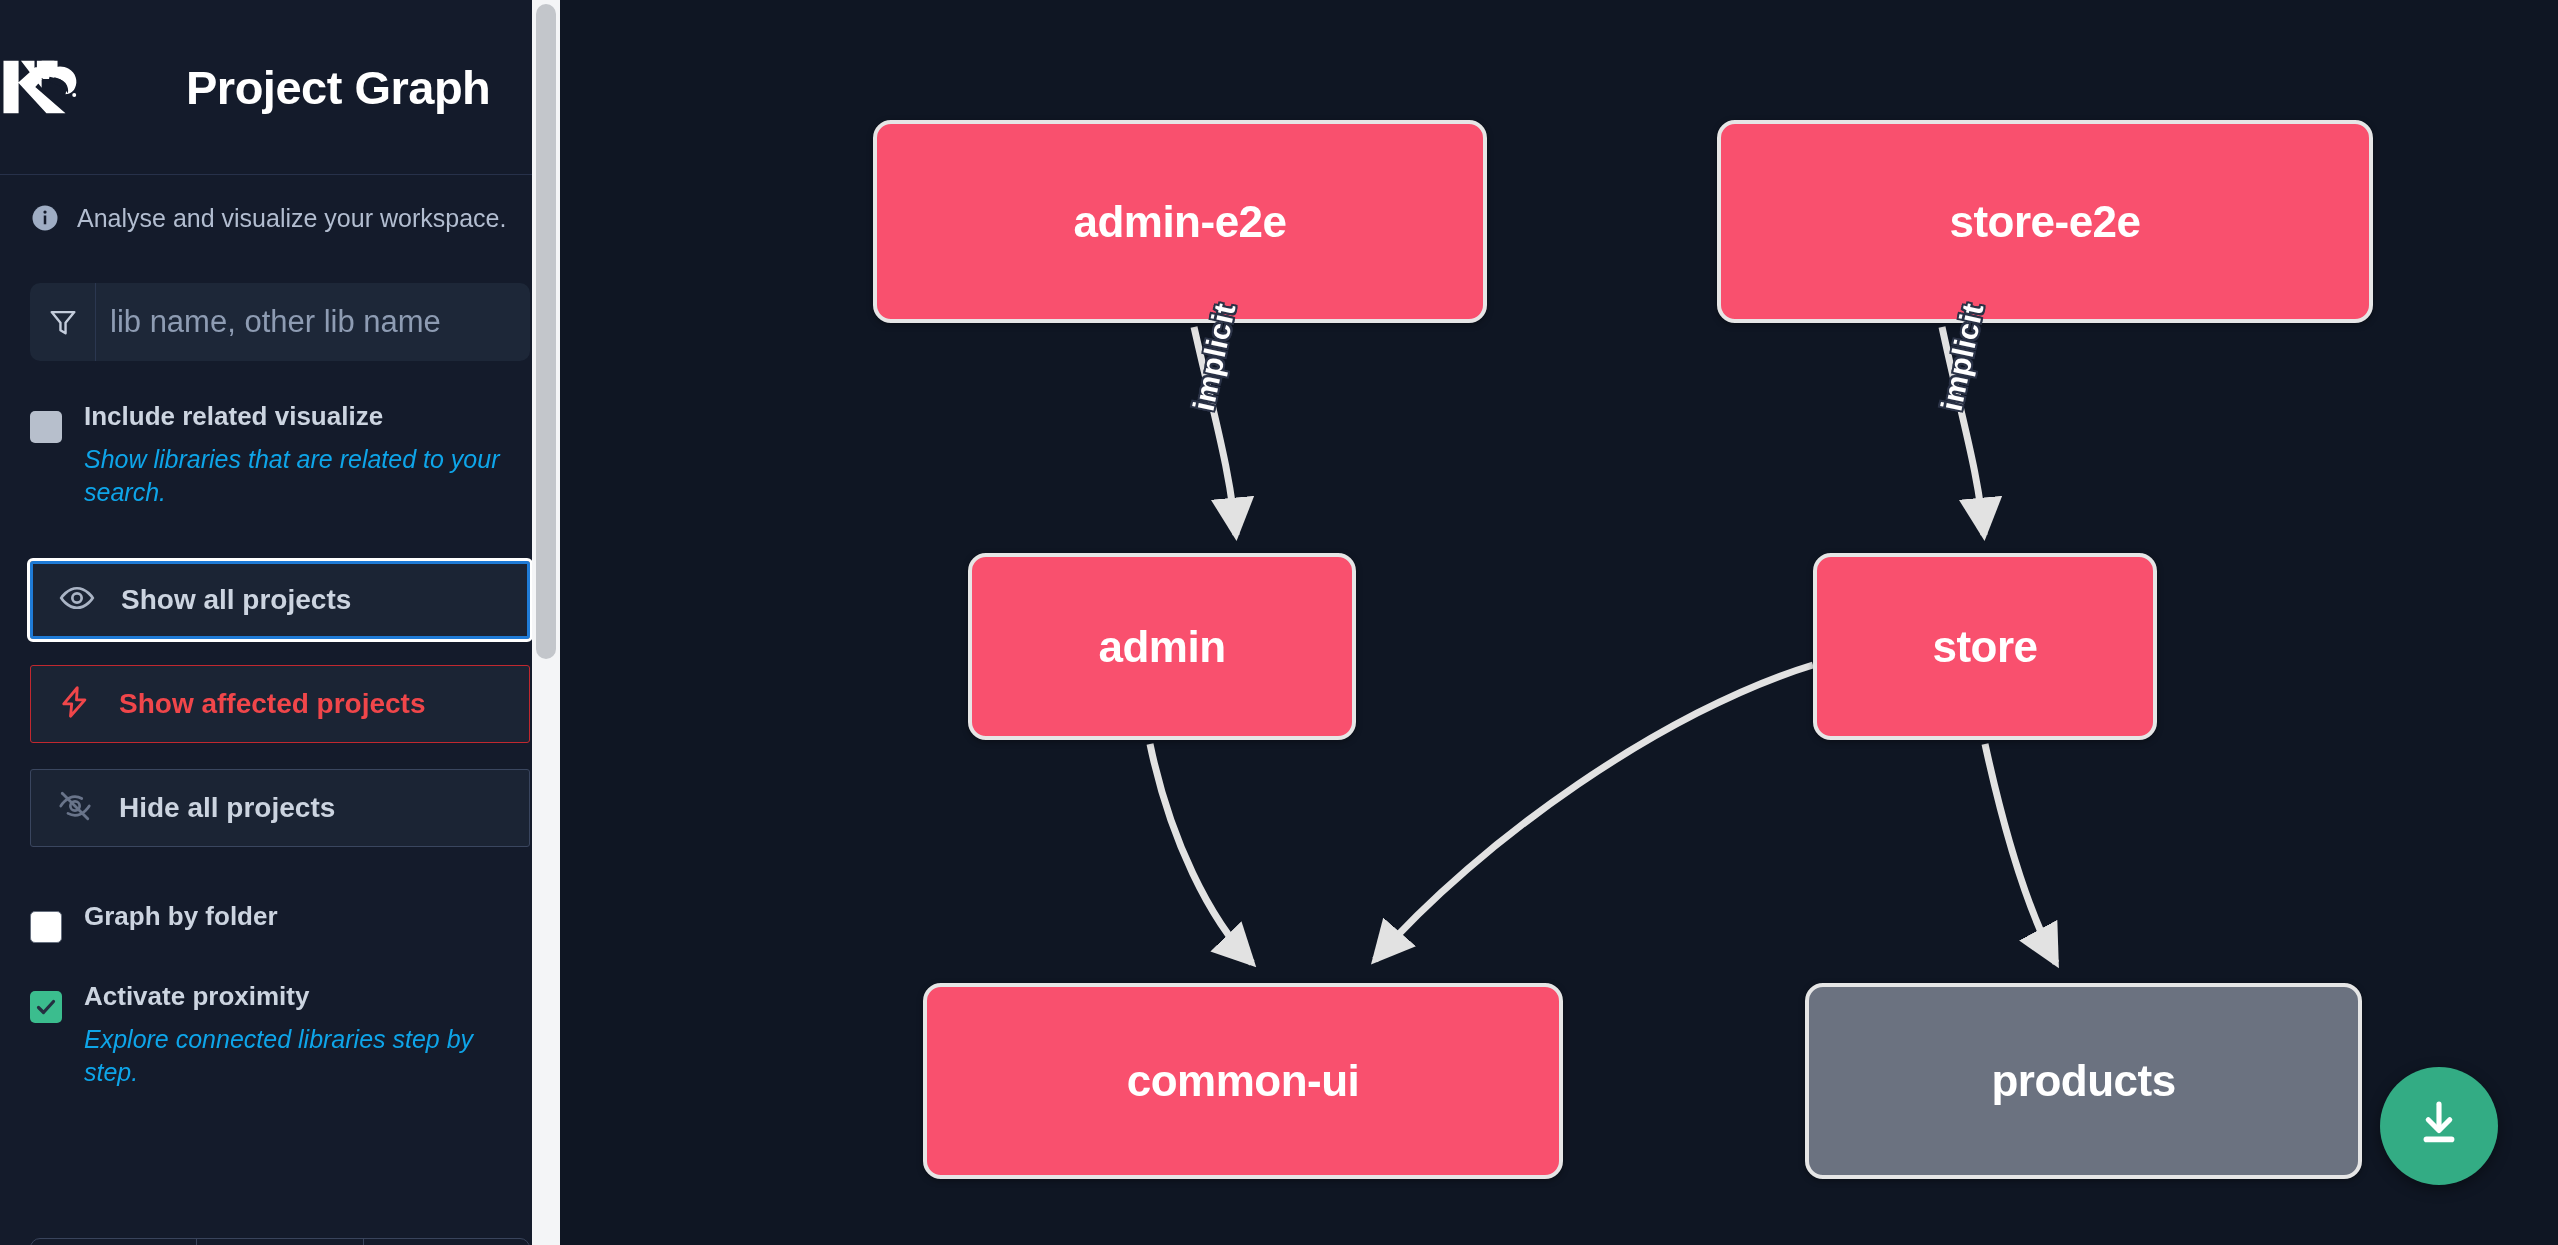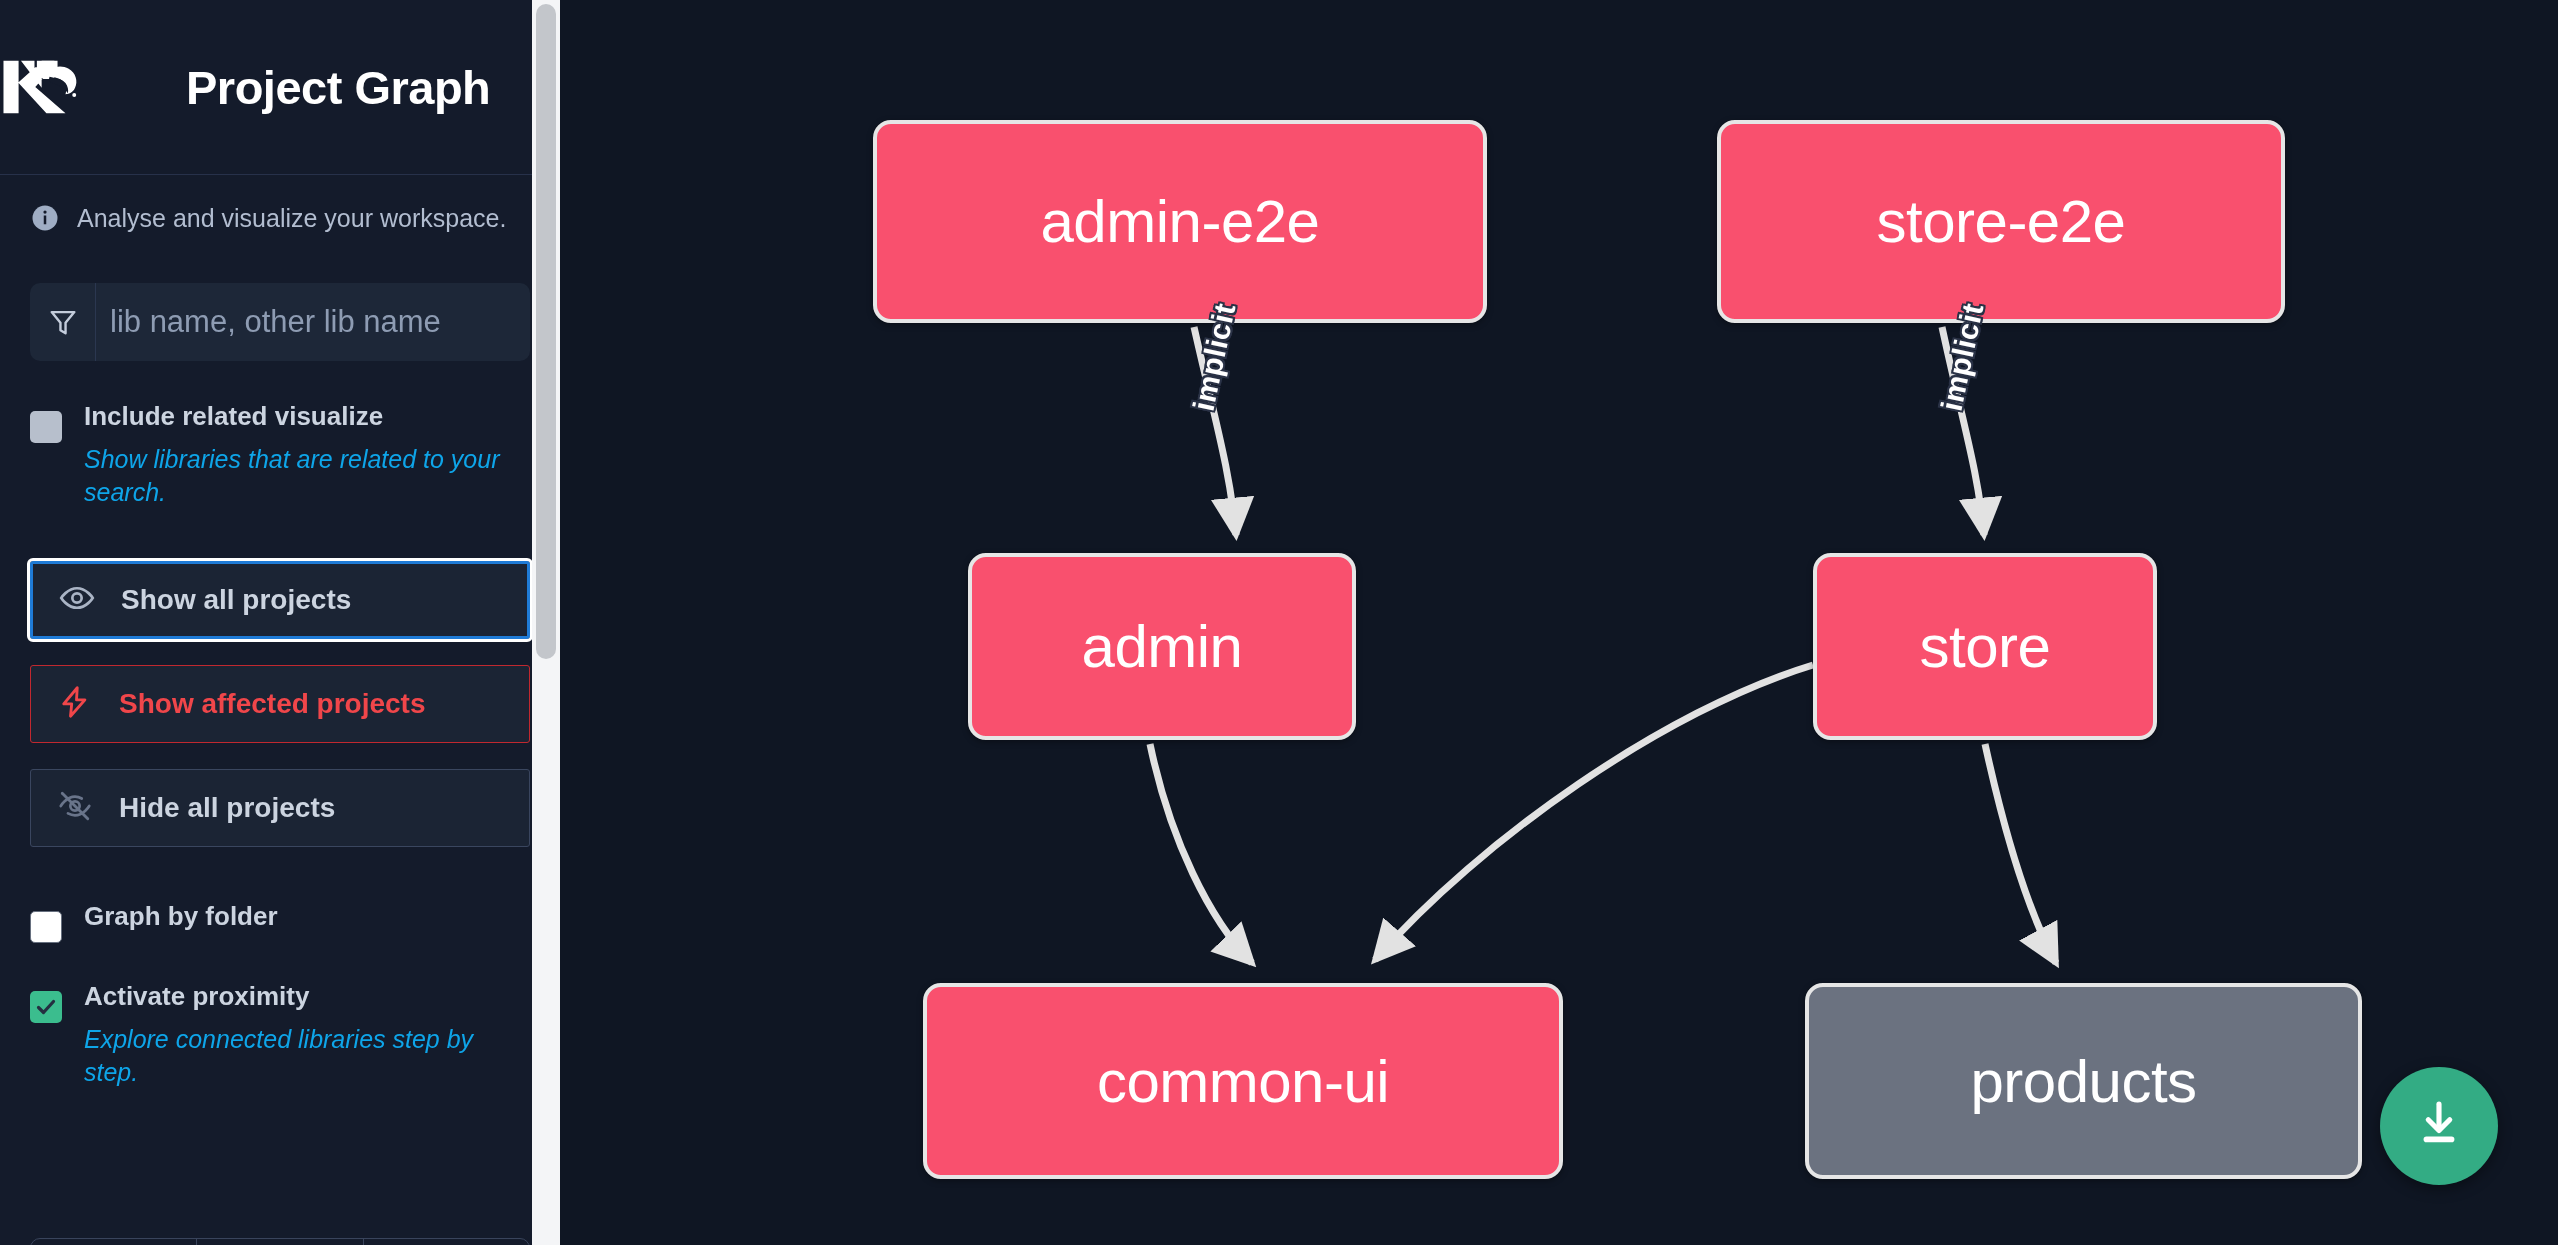--- a/index.html
+++ b/index.html
@@ -175,22 +175,22 @@
   .gnode {
     position: absolute;
     border-radius: 18px;
     border: 4px solid #e6e6e6;
     display: flex; align-items: center; justify-content: center;
     cursor: pointer;
     box-shadow: 0 2px 6px rgba(0,0,0,0.35);
   }
   .gnode .nlabel {
     color: #ffffff;
-    font-size: 60px;
-    font-weight: 400;
+    font-size: 44px;
+    font-weight: 700;
     letter-spacing: -0.5px;
     white-space: nowrap;
   }
   .gnode.pink { background: #f9506e; }
   .gnode.grey { background: #6b7280; }
 
   .edge-label {
     position: absolute;
     color: #ffffff;
     font-size: 30px;
@@ -350,21 +350,21 @@
         <path d="M 590 744 C 610 840 650 920 692 963"></path>
         <path d="M 1253 665 C 1105 710 920 840 815 960"></path>
         <path d="M 1425 744 C 1446 840 1470 915 1496 963"></path>
       </g>
     </svg>
 
     <div id="nodes-layer">
         <div class="gnode pink" style="left: 313px; top: 120px; width: 614px; height: 203px;">
           <span class="nlabel">admin-e2e</span>
         </div>
-        <div class="gnode pink" style="left: 1157px; top: 120px; width: 568px; height: 203px;">
+        <div class="gnode pink" style="left: 1157px; top: 120px; width: 656px; height: 203px;">
           <span class="nlabel">store-e2e</span>
         </div>
         <div class="gnode pink" style="left: 408px; top: 553px; width: 388px; height: 187px;">
           <span class="nlabel">admin</span>
         </div>
         <div class="gnode pink" style="left: 1253px; top: 553px; width: 344px; height: 187px;">
           <span class="nlabel">store</span>
         </div>
         <div class="gnode pink" style="left: 363px; top: 983px; width: 640px; height: 196px;">
           <span class="nlabel">common-ui</span>

